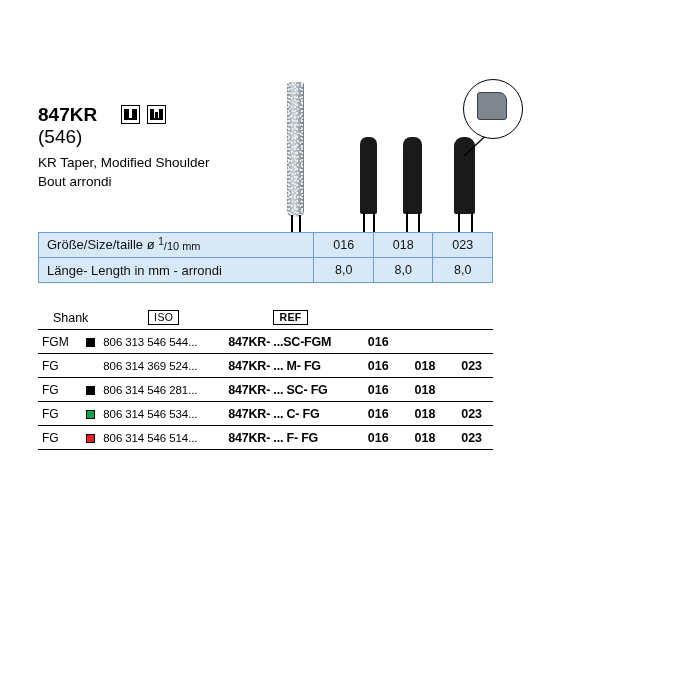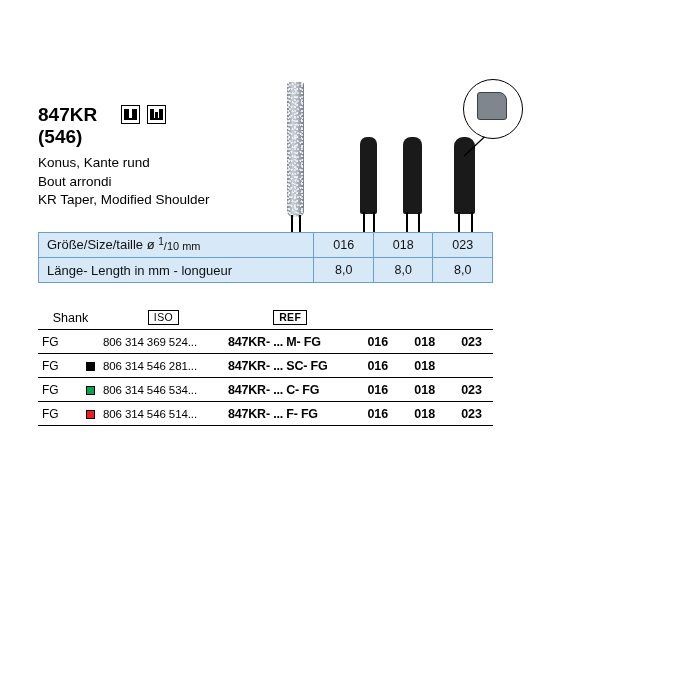--- a/index.html
+++ b/index.html
@@ -30,21 +30,21 @@
     font-size: 19px;
     font-weight: bold;
     letter-spacing: 0px;
     line-height: 21px;
     display: flex;
     align-items: center;
   }
   .title-main { margin-right: 20px; }
   .title-sub {
     font-size: 19px;
-    font-weight: bold;
+    font-weight: normal;
     line-height: 21px;
     margin-top: 1px;
   }
   .sym-group {
     display: inline-flex;
     gap: 7px;
     margin-left: 4px;
     align-items: center;
   }
   .sym {
@@ -246,23 +246,22 @@
         <span class="sym sym2">
           <span class="blk b1"></span>
             <span class="blk b2"></span>
             <span class="blk b3"></span>
             <span class="blk b4"></span>
         </span>
       </span>
     </div>
     <div class="title-sub">(546)</div>
     <div class="desc">
-      <div>Konus, Kante rund</div>
+      <div>KR Taper, Modified Shoulder</div>
       <div>Bout arrondi</div>
-      <div>KR Taper, Modified Shoulder</div>
     </div>
   </div>
 
   <div class="bur" style="left:282px; top:82px; width:26px; height:150px;">
     <div class="grit-head" style="left:5px; top:0px; width:17px; height:135px; border-radius:3px 3px 6px 6px;"></div>
     <div class="neck" style="left:9px; top:133px; height:17px;"></div>
     <div class="neck" style="left:17px; top:133px; height:17px;"></div>
   </div>
 
   <div class="bur" style="left:355px; top:137px; width:30px; height:95px;">
@@ -297,21 +296,21 @@
         <span>Größe/Size/taille  ø</span>
         <span class="frac">
           <sup>1</sup>/10 mm
         </span>
       </td>
       <td class="val">016</td>
       <td class="val">018</td>
       <td class="val">023</td>
     </tr>
     <tr>
-      <td class="lbl">Länge- Length in mm - longueur</td>
+      <td class="lbl">Länge- Length in mm - arrondi</td>
       <td class="val">8,0</td>
       <td class="val">8,0</td>
       <td class="val">8,0</td>
     </tr>
   </tbody>
     </table>
 
   <table class="tbl" id="ref-table">
     <tbody>
         <tr class="head">
@@ -320,20 +319,29 @@
         <span class="iso-box">ISO</span>
       </td>
       <td class="c-name">
         <span class="ref-box">REF</span>
       </td>
       <td class="c-s1"></td>
       <td class="c-s2"></td>
       <td class="c-s3"></td>
     </tr>
 
+    <tr>
+      <td class="c-shank">FGM</td>
+      <td class="c-mark"><span class="sq black"></span></td>
+      <td class="c-iso">806 313 546 544...</td>
+      <td class="c-name name-cell">847KR- ...SC-FGM</td>
+      <td class="c-s1">016</td>
+      <td class="c-s2"></td>
+      <td class="c-s3"></td>
+    </tr>
 
     <tr>
       <td class="c-shank">FG</td>
       <td class="c-mark"></td>
       <td class="c-iso">806 314 369 524...</td>
       <td class="c-name name-cell">847KR- ... M-  FG</td>
       <td class="c-s1">016</td>
       <td class="c-s2">018</td>
       <td class="c-s3">023</td>
     </tr>

